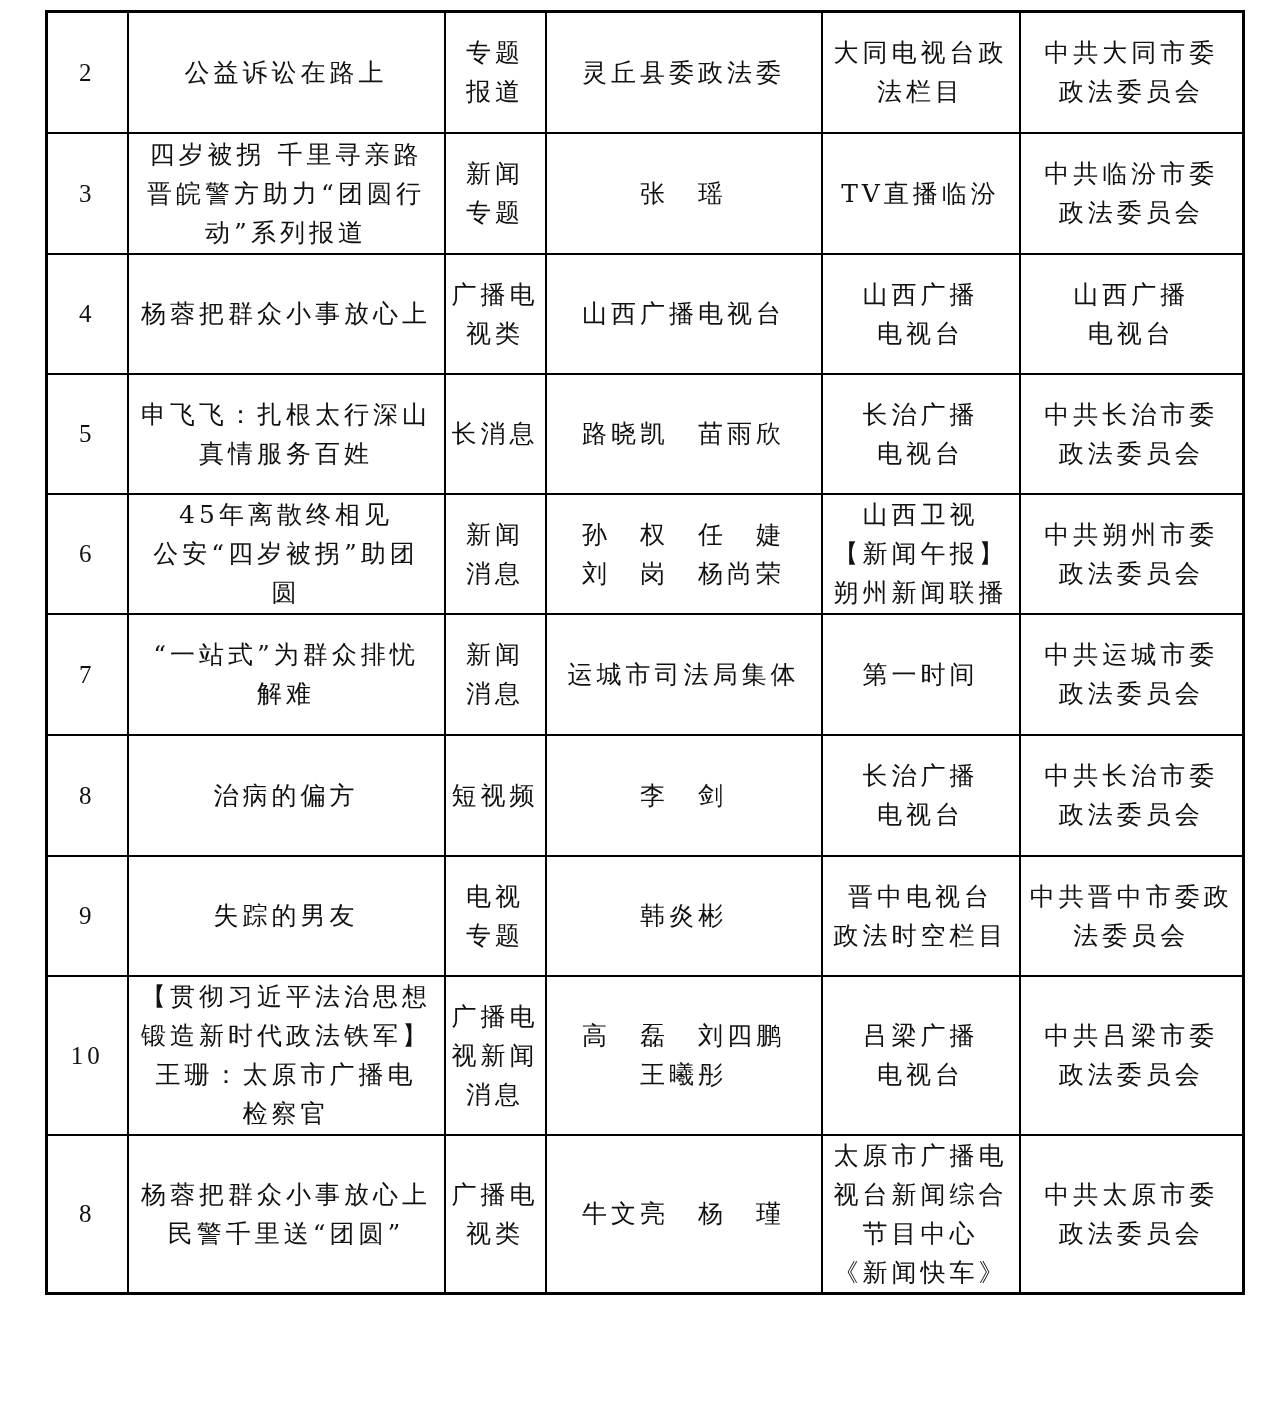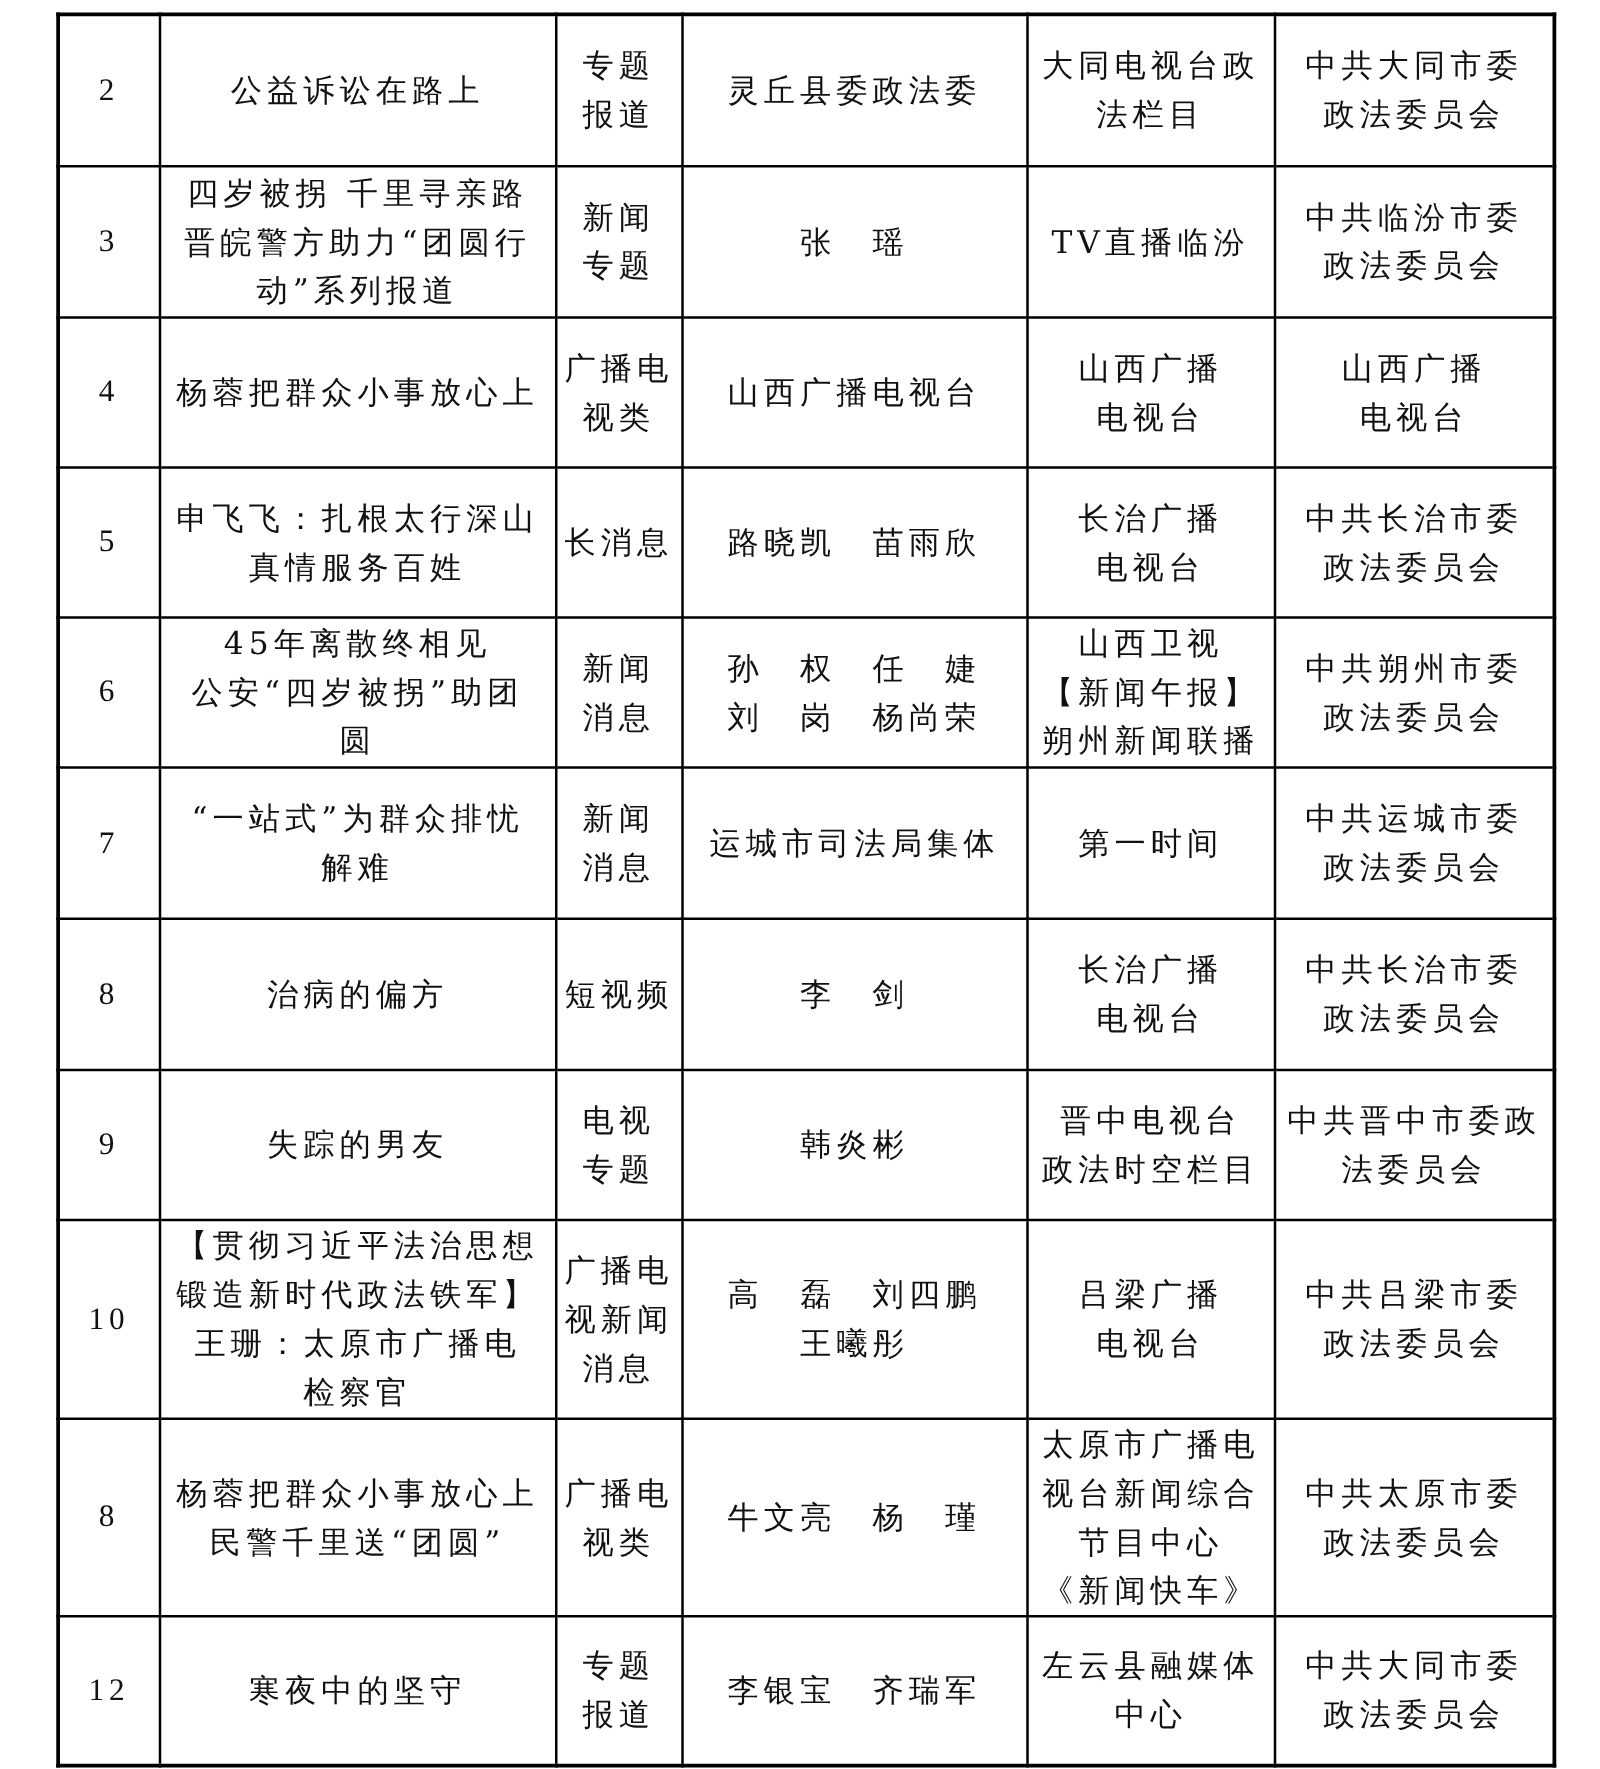--- a/index.html
+++ b/index.html
@@ -164,25 +164,14 @@
       <td class="col-type">广播电
 视类</td>
       <td class="col-author">牛文亮　杨　瑾</td>
       <td class="col-outlet">太原市广播电
 视台新闻综合
 节目中心
 《新闻快车》</td>
       <td class="col-rec">中共太原市委
 政法委员会</td>
     </tr>
-    <tr class="r11">
-      <td class="col-num">12</td>
-      <td class="col-title">寒夜中的坚守</td>
-      <td class="col-type">专题
-报道</td>
-      <td class="col-author">李银宝　齐瑞军</td>
-      <td class="col-outlet">左云县融媒体
-中心</td>
-      <td class="col-rec">中共大同市委
-政法委员会</td>
-    </tr>
   </tbody>
 </table>
 
 </body></html>

